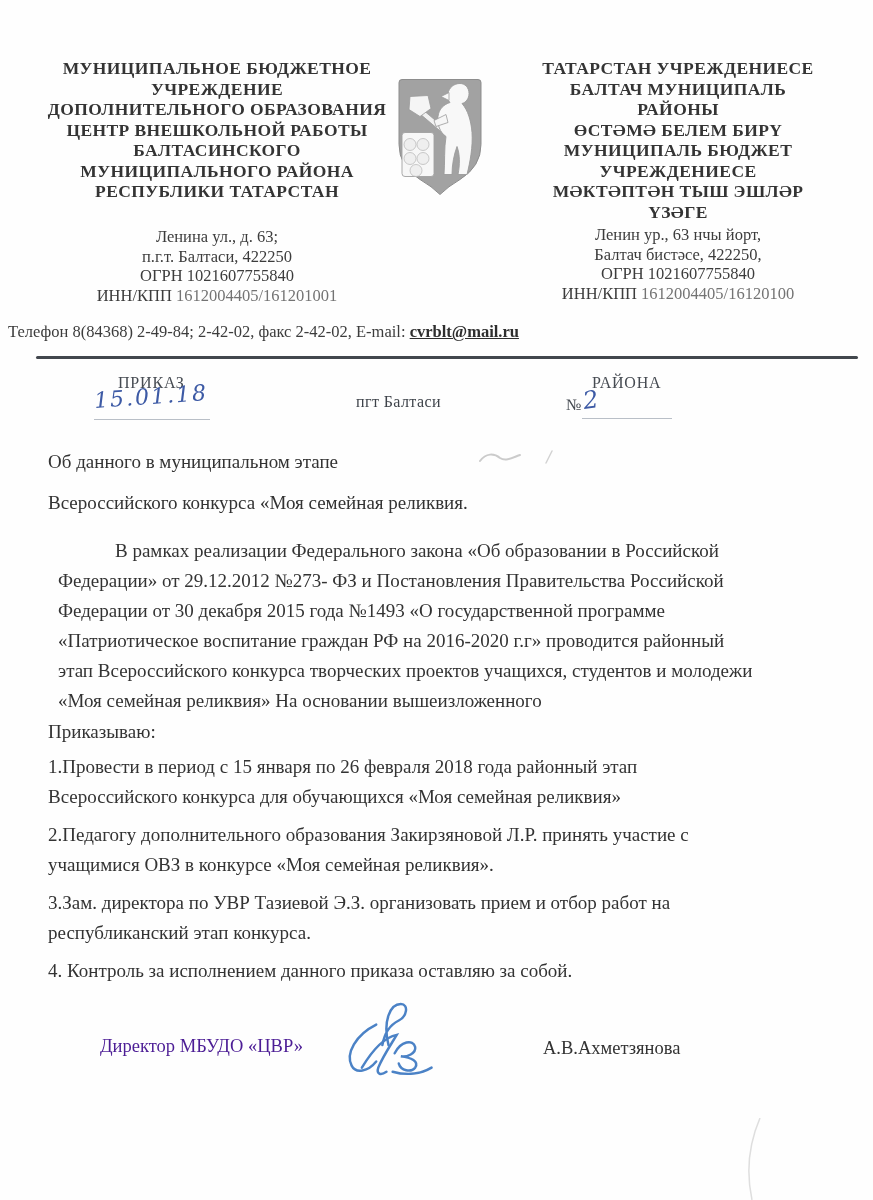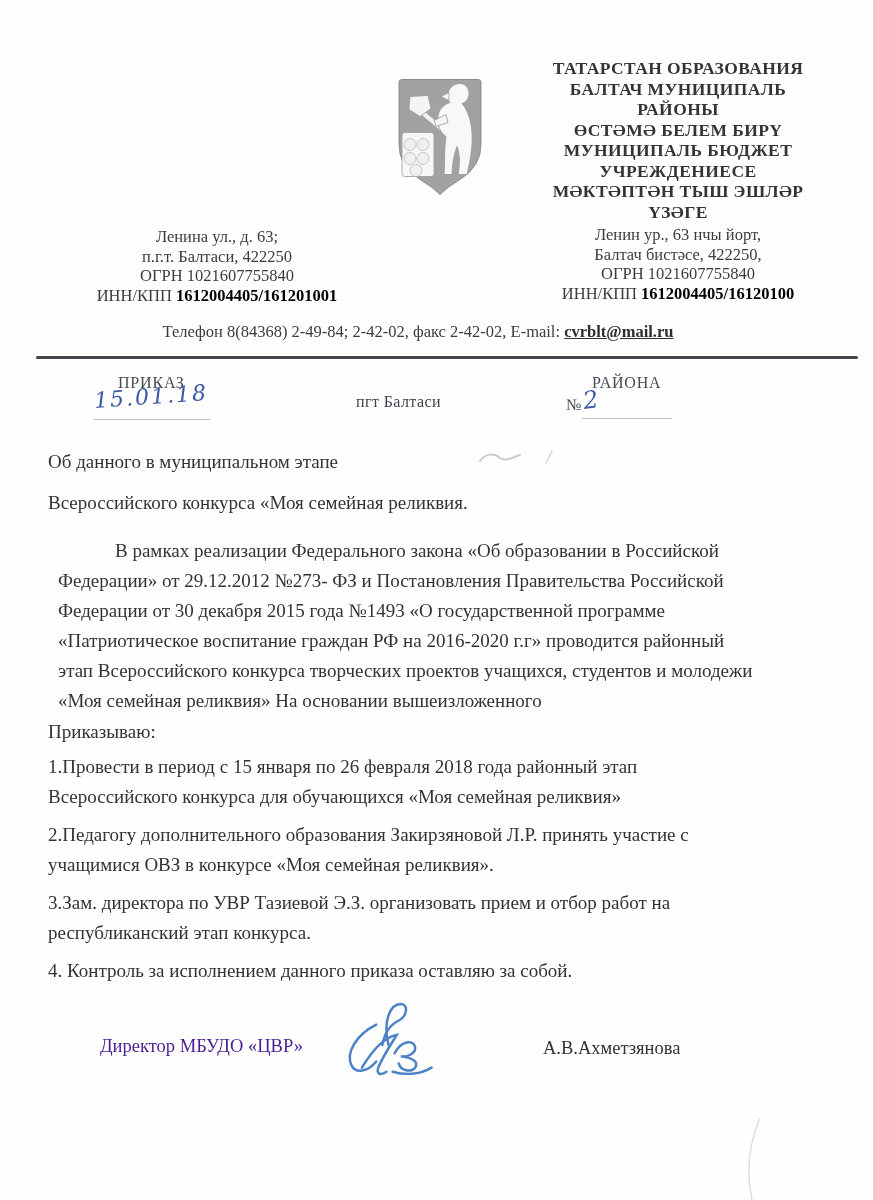--- a/index.html
+++ b/index.html
@@ -16,24 +16,24 @@
   .org-left{left:38px;top:58px;width:358px;}
   .org-right{left:494px;top:58px;width:368px;}
 
   
   .emblem{position:absolute;left:390px;top:74px;width:100px;height:126px;}
 
   
   .addr{position:absolute;text-align:center;font-size:16.5px;line-height:19.5px;color:#3c3c3c;}
   .addr-left{left:38px;top:227px;width:358px;}
   .addr-right{left:494px;top:225px;width:368px;}
-  .addr .b{font-weight:bold;color:#000000;}
+  .addr .b{font-weight:normal;color:#737373;}
 
   
-  .contact{position:absolute;left:0;top:322px;width:836px;text-align:center;
+  .contact{position:absolute;left:8px;top:322px;width:836px;
            font-size:16.5px;color:#3c3c3c;}
   .email{font-weight:bold;text-decoration:underline;color:#2e2e2e;cursor:pointer;}
 
   
   .rule{position:absolute;left:36px;top:356px;width:822px;height:3px;background:#42474d;border-radius:2px;}
 
   
   .ord{position:absolute;font-size:16px;color:#464b52;letter-spacing:.8px;}
   .ord-prikaz{left:118px;top:374px;}
   .ord-boeryk{left:592px;top:374px;}
@@ -63,20 +63,29 @@
 
   
   .smudge{position:absolute;left:478px;top:448px;width:82px;height:18px;opacity:.8;}
   .crease{position:absolute;left:716px;top:1118px;width:80px;height:82px;}
 </style>
 </head>
 <body>
 
 <div class="page">
 
+  <div class="org org-left">
+    <div>МУНИЦИПАЛЬНОЕ БЮДЖЕТНОЕ</div>
+    <div>УЧРЕЖДЕНИЕ</div>
+    <div>ДОПОЛНИТЕЛЬНОГО ОБРАЗОВАНИЯ</div>
+    <div>ЦЕНТР ВНЕШКОЛЬНОЙ РАБОТЫ</div>
+    <div>БАЛТАСИНСКОГО</div>
+    <div>МУНИЦИПАЛЬНОГО РАЙОНА</div>
+    <div>РЕСПУБЛИКИ ТАТАРСТАН</div>
+  </div>
 
   <div class="emblem">
     <svg viewBox="0 0 100 125" width="100" height="126">
       <path d="M12 5 L88 5 Q91 5 91 8 L91 70 Q91 92 70 105 Q58 112 50 120 Q42 112 30 105 Q9 92 9 70 L9 8 Q9 5 12 5 Z" fill="#a2a2a2" stroke="#8d8d8d" stroke-width="1"></path>
 
       <path d="M52 58 L26 36 L29 32 L55 54 Z" fill="#f2f2f2" stroke="#999999" stroke-width="0.8"></path>
 
       <path d="M20 22 L38 21 L41 34 L30 42 L19 35 Z" fill="#f5f5f5" stroke="#999999" stroke-width="0.8"></path>
 
       <path d="M70 9 C75 9 79 13 79 19 C79 24 76 28 72 29 C78 36 81 46 82 58 C83 72 80 88 77 100 L68 100 C70 90 70 80 67 72 C64 80 62 90 62 100 L54 100 C55 88 54 74 56 62 C50 58 47 50 48 42 C49 34 54 30 60 28 C58 26 57 23 58 19 C59 13 64 9 70 9 Z" fill="#f8f8f8" stroke="#9b9b9b" stroke-width="0.9"></path>
@@ -88,21 +97,21 @@
       <rect x="12" y="58" width="32" height="44" rx="3" fill="#f7f7f7" stroke="#a0a0a0" stroke-width="0.9"></rect>
       <circle cx="20" cy="70" r="6" fill="#efefef" stroke="#b5b5b5" stroke-width="0.7"></circle>
       <circle cx="33" cy="70" r="6" fill="#efefef" stroke="#b5b5b5" stroke-width="0.7"></circle>
       <circle cx="20" cy="84" r="6" fill="#efefef" stroke="#b5b5b5" stroke-width="0.7"></circle>
       <circle cx="33" cy="84" r="6" fill="#efefef" stroke="#b5b5b5" stroke-width="0.7"></circle>
       <circle cx="26" cy="96" r="6" fill="#efefef" stroke="#b5b5b5" stroke-width="0.7"></circle>
     </svg>
   </div>
 
   <div class="org org-right">
-    <div>ТАТАРСТАН ОБРАЗОВАНИЯ</div>
+    <div>ТАТАРСТАН УЧРЕЖДЕНИЕСЕ</div>
     <div>БАЛТАЧ МУНИЦИПАЛЬ</div>
     <div>РАЙОНЫ</div>
     <div>ӨСТӘМӘ БЕЛЕМ БИРҮ</div>
     <div>МУНИЦИПАЛЬ БЮДЖЕТ</div>
     <div>УЧРЕЖДЕНИЕСЕ</div>
     <div>МӘКТӘПТӘН ТЫШ ЭШЛӘР</div>
     <div>ҮЗӘГЕ</div>
   </div>
 
   <div class="addr addr-left">

